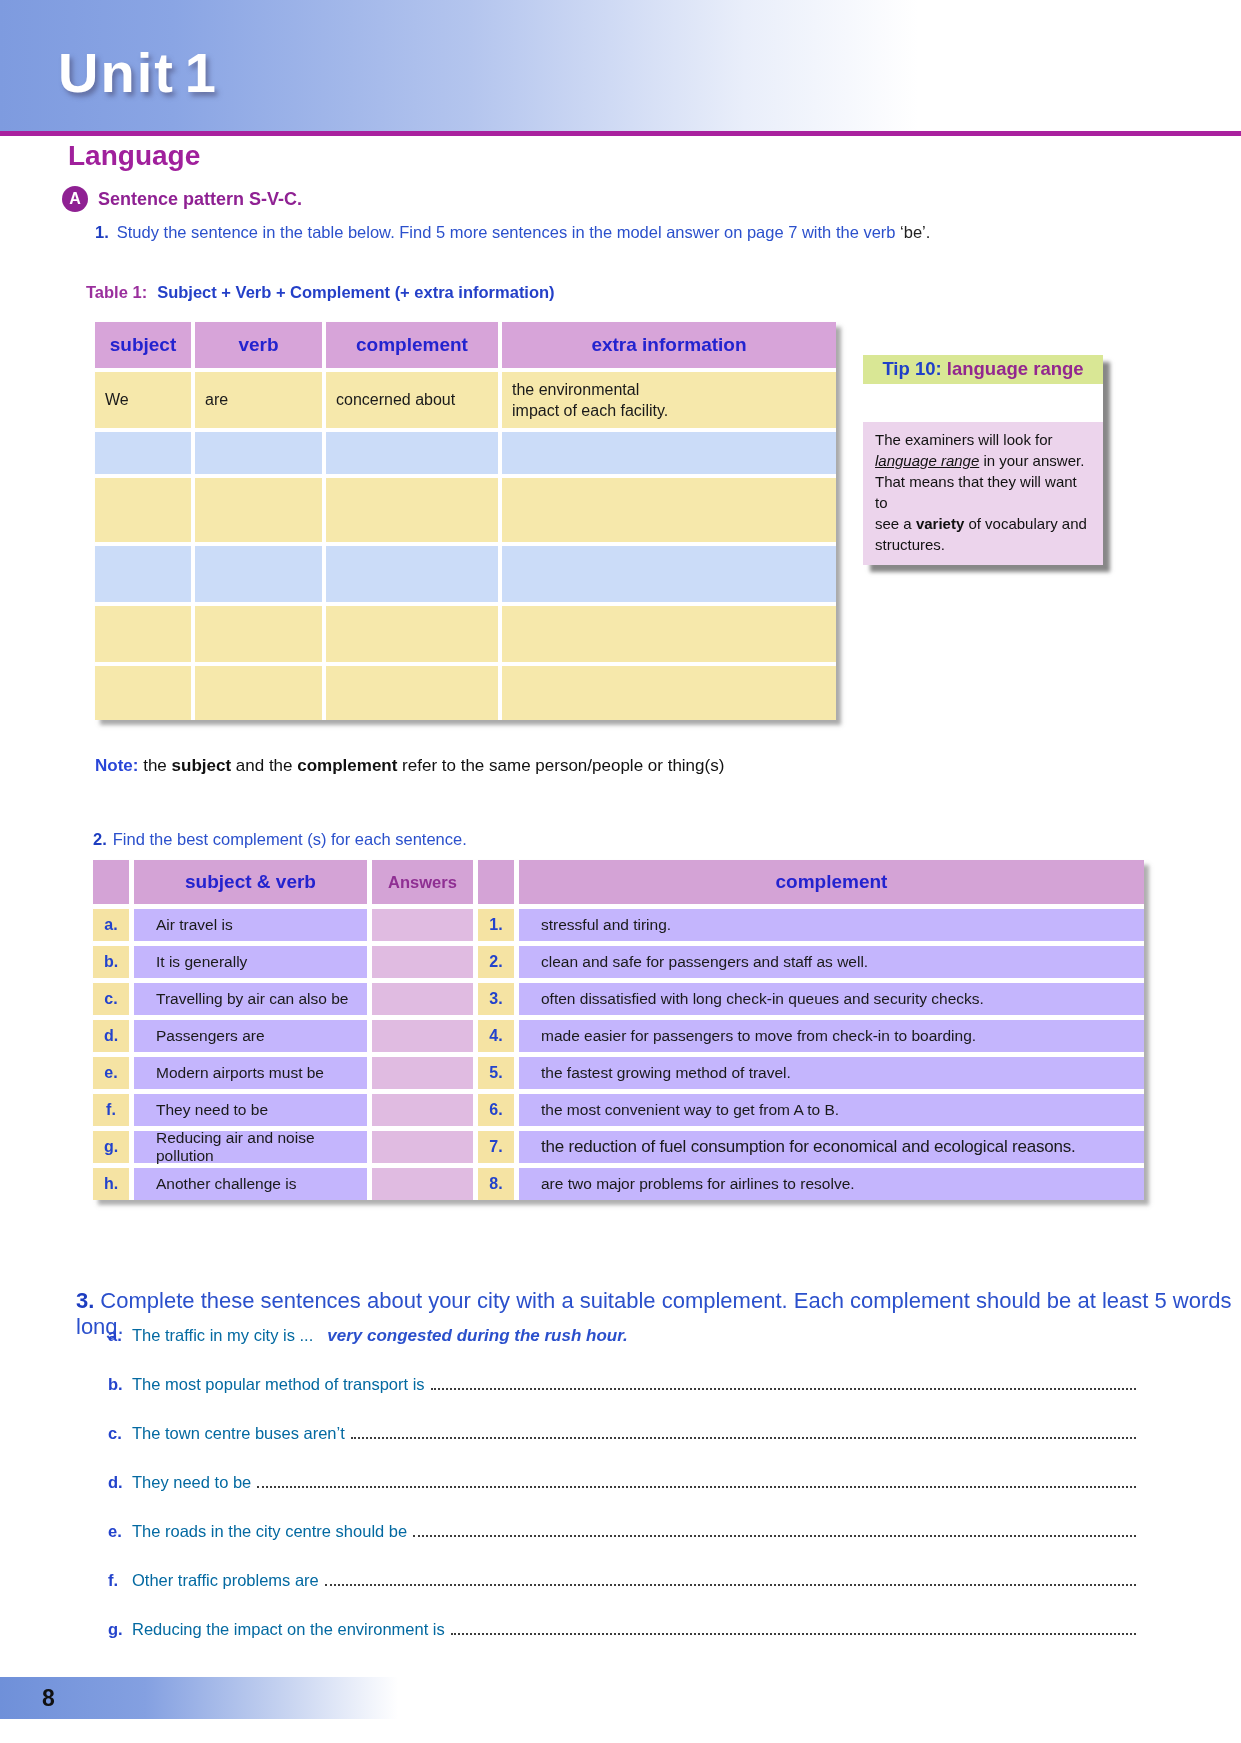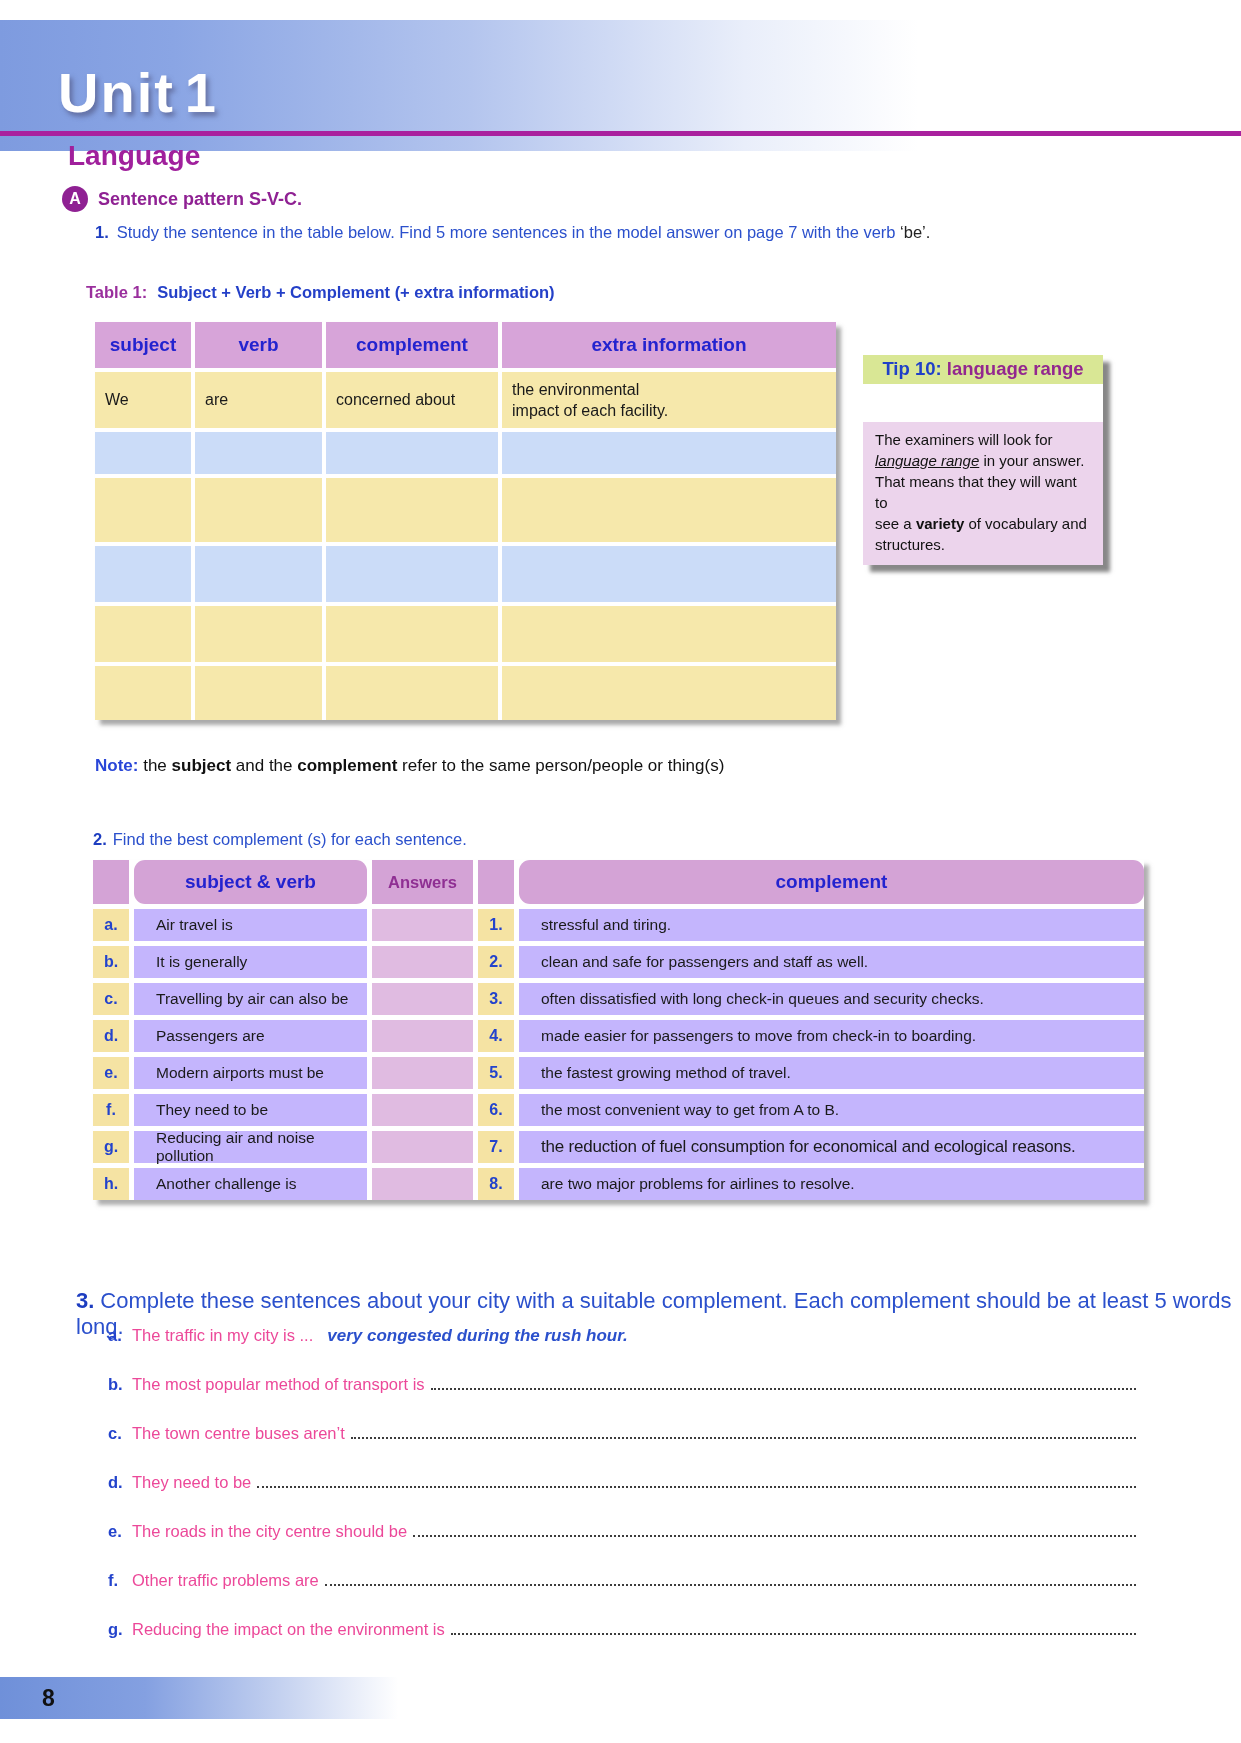--- a/index.html
+++ b/index.html
@@ -5,21 +5,20 @@
   * { margin:0; padding:0; box-sizing:border-box; }
   html,body { background:#ffffff; }
   body {
     width:1241px; height:1743px; position:relative; overflow:hidden;
     font-family:"Liberation Sans", sans-serif; color:#1a1a1a;
   }
   
   .band {
     position:absolute; left:0; top:0; width:1241px; height:131px;
     background:linear-gradient(90deg,#7e9bdf 0%,#8aa5e4 14%,#b4c5ee 38%,#e9eefa 60%,#ffffff 74%,#ffffff 100%);
-    margin-top:20px;
   }
   .unit-title {
     position:absolute; left:58px; top:40px;
     font-size:56px; font-weight:bold; color:#ffffff; letter-spacing:2px;
     text-shadow:3px 4px 5px rgba(70,70,110,0.55);
   }
   .unit-num { margin-left:10px; }
   .rule { position:absolute; left:0; top:131px; width:1241px; height:5px; background:#a9219e; }
   
   .lang-title { position:absolute; left:68px; top:140px; font-size:28px; font-weight:bold; color:#a0209c; }
@@ -65,34 +64,34 @@
   
   .ex2-instr { position:absolute; left:93px; top:830px; font-size:16.5px; color:#2b50cc; }
   .ex2-instr .num { font-weight:bold; color:#1d3dc0; margin-right:6px; }
   .t2 {
     position:absolute; left:93px; top:860px; width:1051px;
     display:grid; grid-template-columns:36px 233px 101px 36px 1fr;
     grid-template-rows:44px repeat(8, 32px);
     gap:5px; background:#ffffff; box-shadow:5px 5px 4px rgba(110,110,110,0.55);
   }
   .t2 .hc { background:#d4a3d6; display:flex; align-items:center; justify-content:center; }
-  .t2 .hc.big { color:#2323cf; font-weight:bold; font-size:19px;border-radius:11px; }
+  .t2 .hc.big { color:#2323cf; font-weight:bold; font-size:19px; }
   .t2 .hc.ans { color:#8f2f93; font-weight:bold; font-size:16.5px; }
   .t2 .lt { background:#f5e3a3; color:#2343cc; font-weight:bold; font-size:16px;
             display:flex; align-items:center; justify-content:center; }
   .t2 .tx { background:#c4b5fd; display:flex; align-items:center; padding-left:22px; font-size:15.5px; }
   .t2 .aw { background:#e0bbe1; }
   .t2 .tx.tight { font-size:17px; letter-spacing:-0.2px; }
   
   .ex3-instr { position:absolute; left:76px; top:1288px; font-size:22px; color:#2b50cc; }
   .ex3-instr .num { font-weight:bold; color:#1d3dc0; margin-right:6px; }
   .ex3 { position:absolute; left:108px; top:1326px; width:1028px; }
   .x3item { display:flex; align-items:baseline; height:24px; margin-bottom:25px; font-size:16.5px; }
   .x3item .lt3 { color:#2343cc; font-weight:bold; width:24px; flex:none; }
-  .x3item .stem { color:#ec4899; white-space:nowrap;text-align:center; }
+  .x3item .stem { color:#0369a1; white-space:nowrap;text-align:center; }
   .x3item .answer { color:#2b50cc; font-style:italic; font-weight:600; margin-left:14px; font-size:17px; }
   .leader { flex:1; border-bottom:2px dotted #3c3c3c; margin:0 0 4px 6px; }
   
   .footer-bar {
     position:absolute; left:0; top:1677px; width:415px; height:42px;
     background:linear-gradient(90deg,#6f90d9 0%,#84a0e1 35%,#c9d5f1 70%,#ffffff 96%);
     display:flex; align-items:center;
   }
   .pagenum { margin-left:42px; font-size:23px; font-weight:bold; color:#111111; }
 </style>

